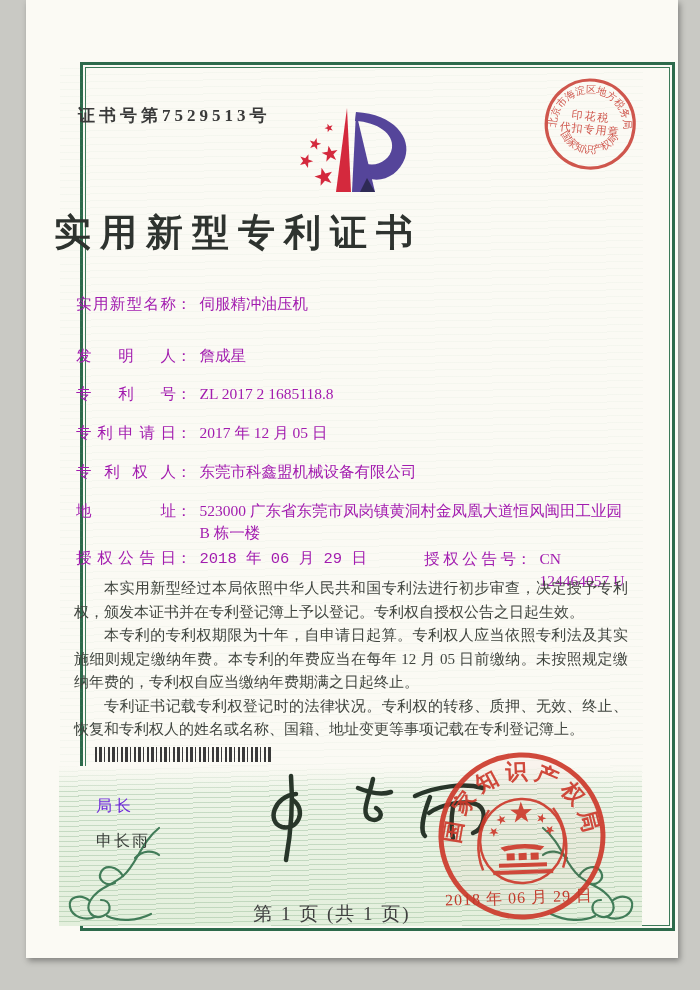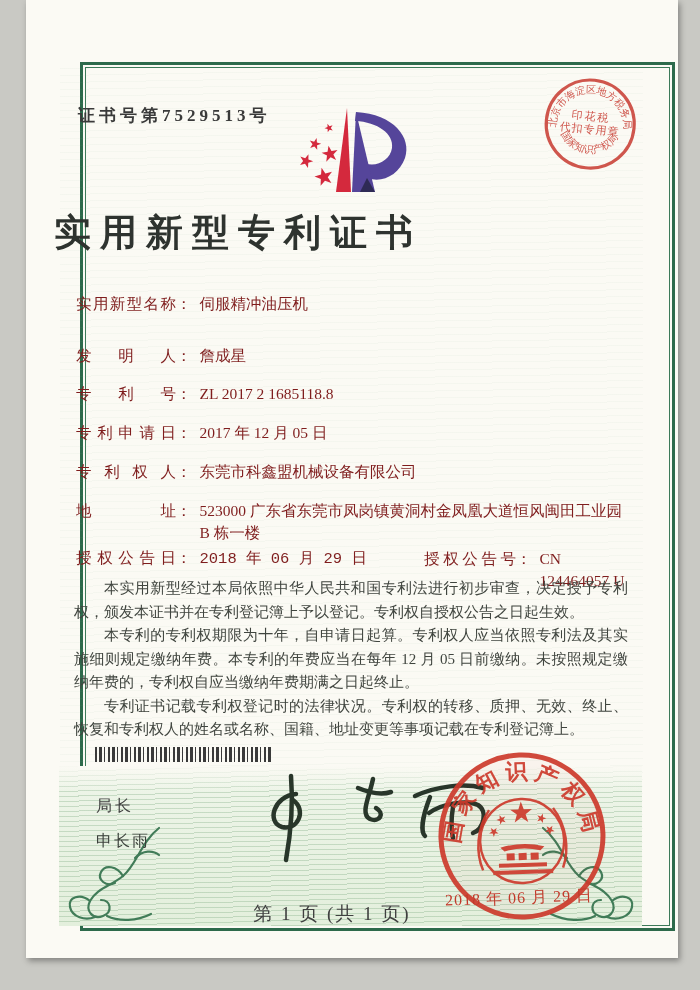--- a/index.html
+++ b/index.html
@@ -28,21 +28,21 @@
   .cert-number{
     position:absolute;left:78px;top:104px;
     font-size:17px;letter-spacing:4px;color:#3a3a3a;font-weight:bold;
   }
   .tax-stamp{position:absolute;left:538px;top:74px;width:104px;height:104px;transform:rotate(6deg);opacity:.88;}
   .logo{position:absolute;left:272px;top:98px;width:158px;height:112px;}
   .title{
     position:absolute;left:54px;top:208px;width:592px;text-align:left;
     font-size:37px;font-weight:600;letter-spacing:9px;color:#2e332f;
   }
-  .fields{position:absolute;left:76px;top:293px;width:552px;font-size:15.5px;color:#7f1d1d;}
+  .fields{position:absolute;left:76px;top:293px;width:552px;font-size:15.5px;color:#a21caf;}
   .field-row{display:flex;line-height:22px;}
   .mb30{margin-bottom:30px}.mb16{margin-bottom:16px}.mb17{margin-bottom:17px}
   .mb4{margin-bottom:4px}
   .f-label{display:block;width:100px;text-align:justify;text-align-last:justify;flex:0 0 auto;}
   .f-colon{flex:0 0 auto;}
   .f-value{flex:1 1 auto;padding-left:8px;}
   .dual-group1{display:flex;width:348px;flex:0 0 auto;font-family:Liberation Mono, monospace;}
   .dual-group2{display:flex;flex:1 1 auto;}
   .dual-group2 .f-label{width:92px;}
   .paragraphs{
@@ -54,21 +54,21 @@
     position:absolute;left:95px;top:747px;width:176px;height:15px;
     background:repeating-linear-gradient(90deg,#3a3a3a 0 2px,transparent 2px 4px,#3a3a3a 4px 7px,transparent 7px 9px,#3a3a3a 9px 10px,transparent 10px 13px);
   }
   .band{
     position:absolute;left:59px;top:766px;width:583px;height:160px;
     background:
       linear-gradient(180deg,rgba(251,250,244,.95) 0,rgba(251,250,244,0) 26px),
       repeating-linear-gradient(178.5deg,rgba(110,160,115,.30) 0 1px,transparent 1px 5px),
       linear-gradient(180deg,#eef5e9,#e3efdc);
   }
-  .director-label{position:absolute;left:96px;top:796px;font-size:16px;letter-spacing:3px;color:#404040;}
+  .director-label{position:absolute;left:96px;top:796px;font-size:16px;letter-spacing:3px;color:#6d28d9;}
   .director-name{position:absolute;left:96px;top:831px;font-size:16px;letter-spacing:2px;color:#3a3f3a;}
   .signature{position:absolute;left:252px;top:770px;width:246px;height:96px;}
   .seal{position:absolute;left:432px;top:747px;width:180px;height:180px;transform:rotate(-2deg);opacity:.92;}
   .seal-date{
     position:absolute;left:426px;top:888px;width:186px;text-align:center;
     font-size:16px;color:#c23a2b;letter-spacing:1px;transform:rotate(-2deg);
     font-family:"Liberation Serif","DejaVu Serif",serif;
   }
   .footer-page{
     position:absolute;left:232px;top:901px;width:200px;text-align:center;

